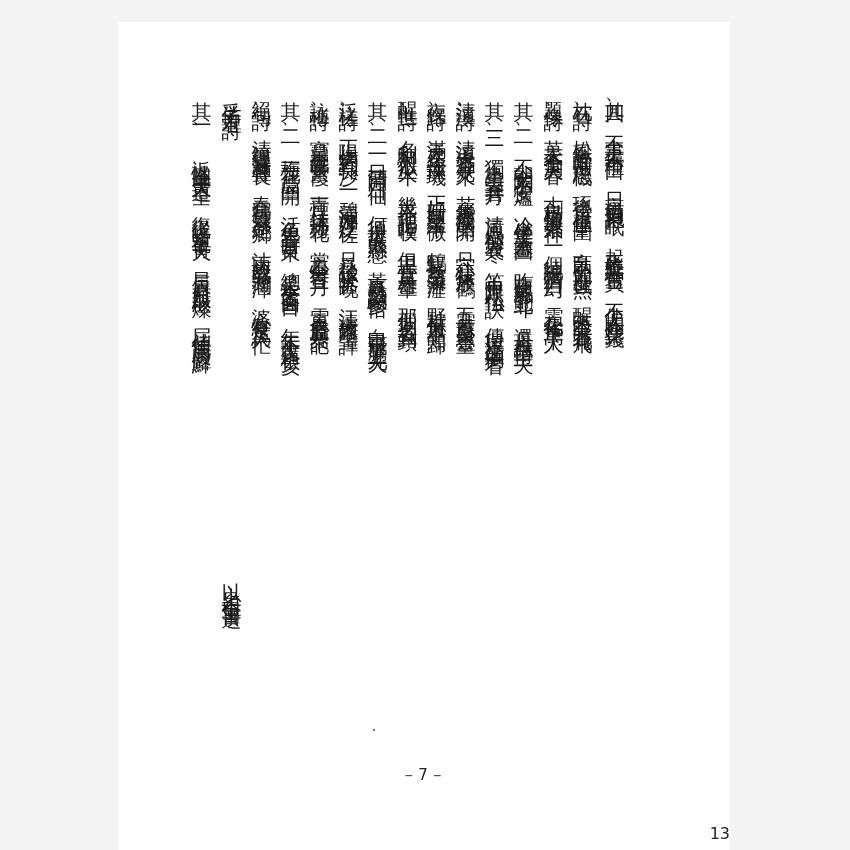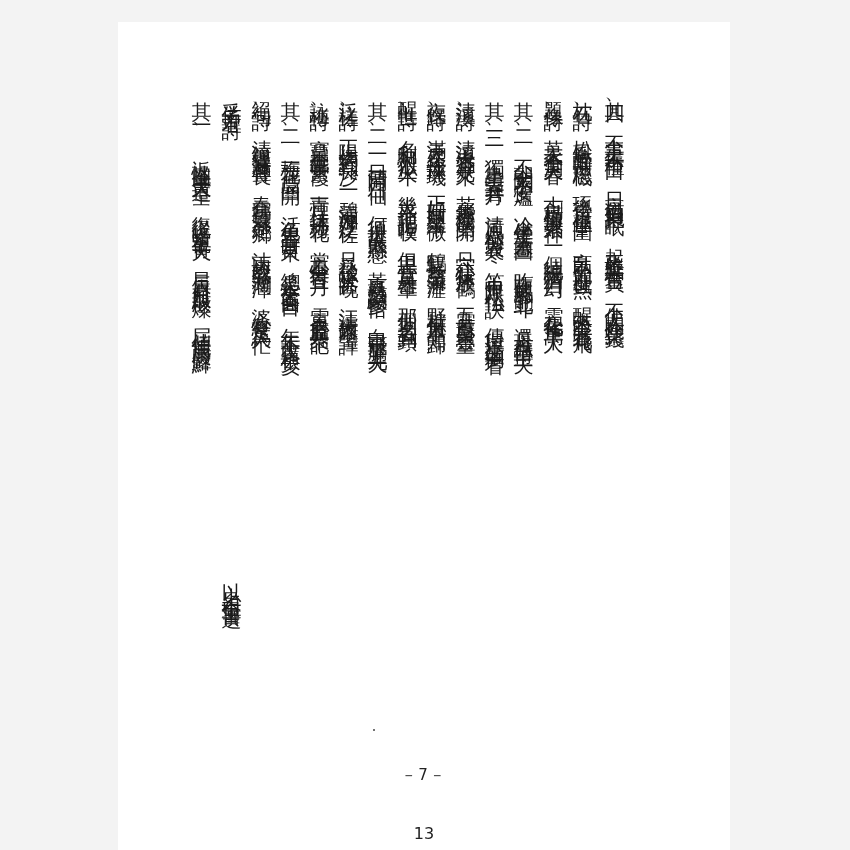--- a/index.html
+++ b/index.html
@@ -18,21 +18,21 @@
     font-size: 20px; line-height: 24px; letter-spacing: 4.5px;
     color: #1a1a1a; white-space: nowrap;
   }
   .credit { top: 545px; }
   .mark { position: absolute; left: 255px; top: 707px; width: 2px; height: 2px; background: #444; border-radius: 50%; }
   .folio {
     position: absolute; left: 0; width: 612px; text-align: center;
     font-family: "DejaVu Sans", "Liberation Sans", sans-serif; color: #222;
   }
   .folio-inner { top: 744px; font-size: 15px; letter-spacing: 2px; }
-  .folio-scan { top: 802px; font-size: 16px; }
+  .folio-scan { top: 802px; font-size: 16px; text-align: right; }
 </style>
 </head>
 <body>
 
 <div class="page">
   <div class="col" style="left:485px">其四、不事王侯不種田、日高猶自抱琴眠、起來旋點黃金買、不使人間作業錢。</div>
   <div class="col" style="left:453px">枕石詩、松風醉耳兩忘機、琢得雲根僅半圍、高臥不知塵世熱、醒來冷眼看花飛、</div>
   <div class="col" style="left:424px">題像詩、草衣木食洞天春、古劍橫肩鍊素神、一個純陽猶自幻、霜毫化作萬千人、</div>
   <div class="col" style="left:394px">其　二、不朝金闕不安爐、冷坐煙雲入畫圖、昨夜颶風翻北斗、還丹應自轉工夫、</div>
   <div class="col" style="left:365px">其　三、獨上昂雲弄碧丹、清風八極剪衣寒、笛中無限仏仏訣、傳與浮生顛倒看、</div>

